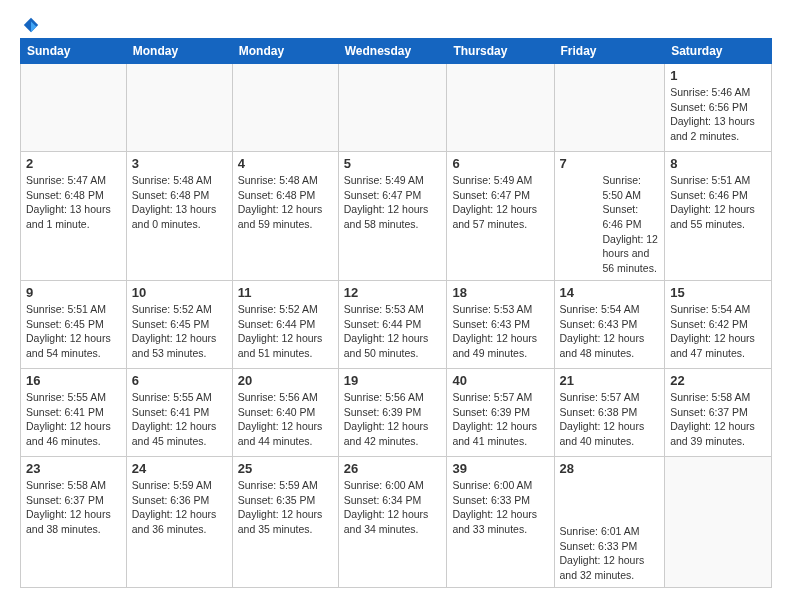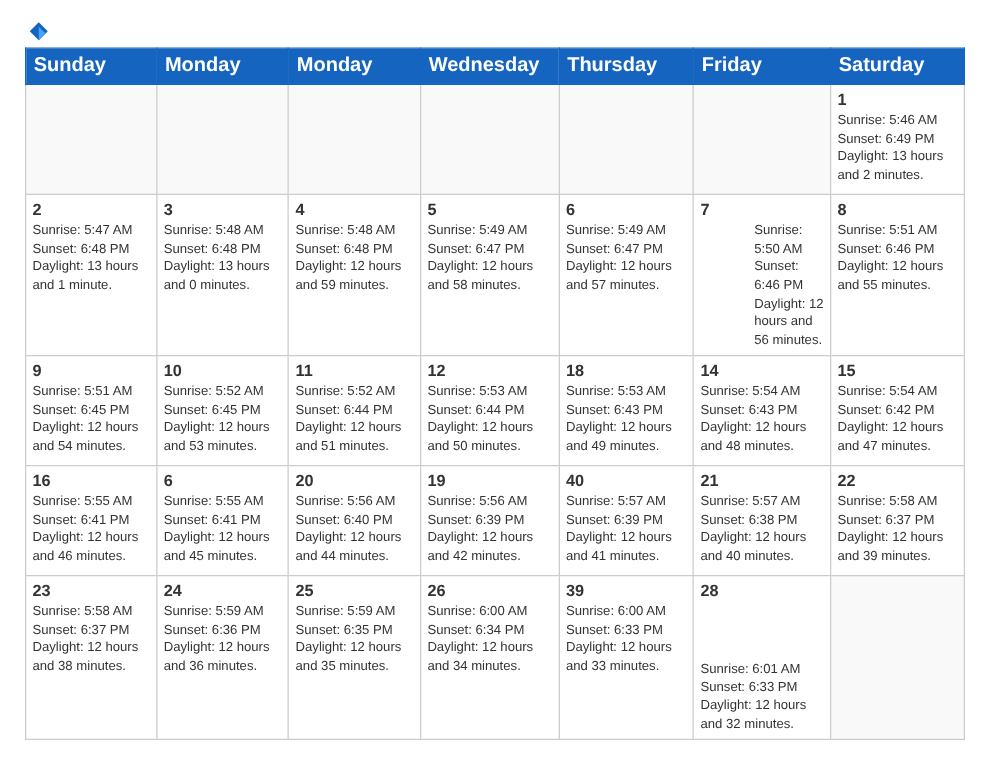--- a/index.html
+++ b/index.html
@@ -57,21 +57,21 @@
     }
     .calendar {
       width: 100%;
       border-collapse: collapse;
     }
     .calendar th {
       background-color: #1565C0;
       color: #fff;
       text-align: left;
       padding: 5px 6px;
-      font-size: 16px;
+      font-size: 12px;
       font-weight: bold;
       border: 1px solid #1565C0;
     }
     .calendar td {
       border: 1px solid #ccc;
       vertical-align: top;
       padding: 4px 5px;
       width: 113px;
       min-height: 80px;
       font-size: 11px;
@@ -133,21 +133,21 @@
     <tr class="week-row">
           <td class="empty"></td>
           <td class="empty"></td>
           <td class="empty"></td>
           <td class="empty"></td>
           <td class="empty"></td>
           <td class="empty"></td>
           <td>
             <span class="day-num">1</span>
             <div class="day-detail" style="white-space: pre-line;">Sunrise: 5:46 AM
-Sunset: 6:49 PM
+Sunset: 6:56 PM
 Daylight: 13 hours and 2 minutes.</div>
           </td>
         </tr>
         <tr class="week-row">
           <td>
             <span class="day-num">2</span>
             <div class="day-detail" style="white-space: pre-line;">Sunrise: 5:47 AM
 Sunset: 6:48 PM
 Daylight: 13 hours and 1 minute.</div>
           </td>

